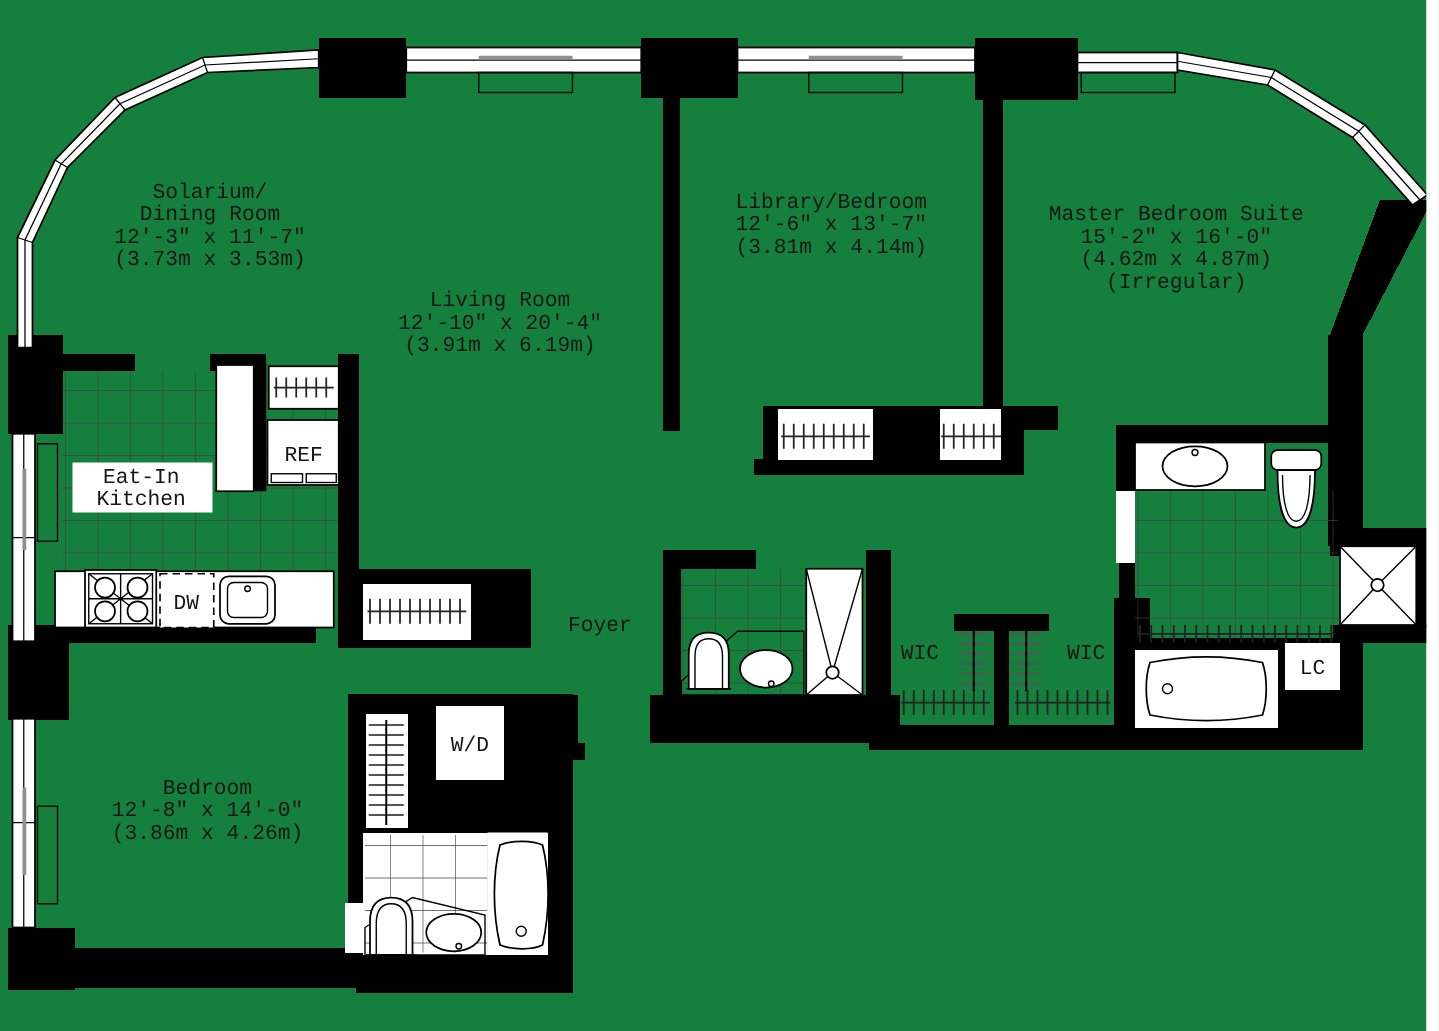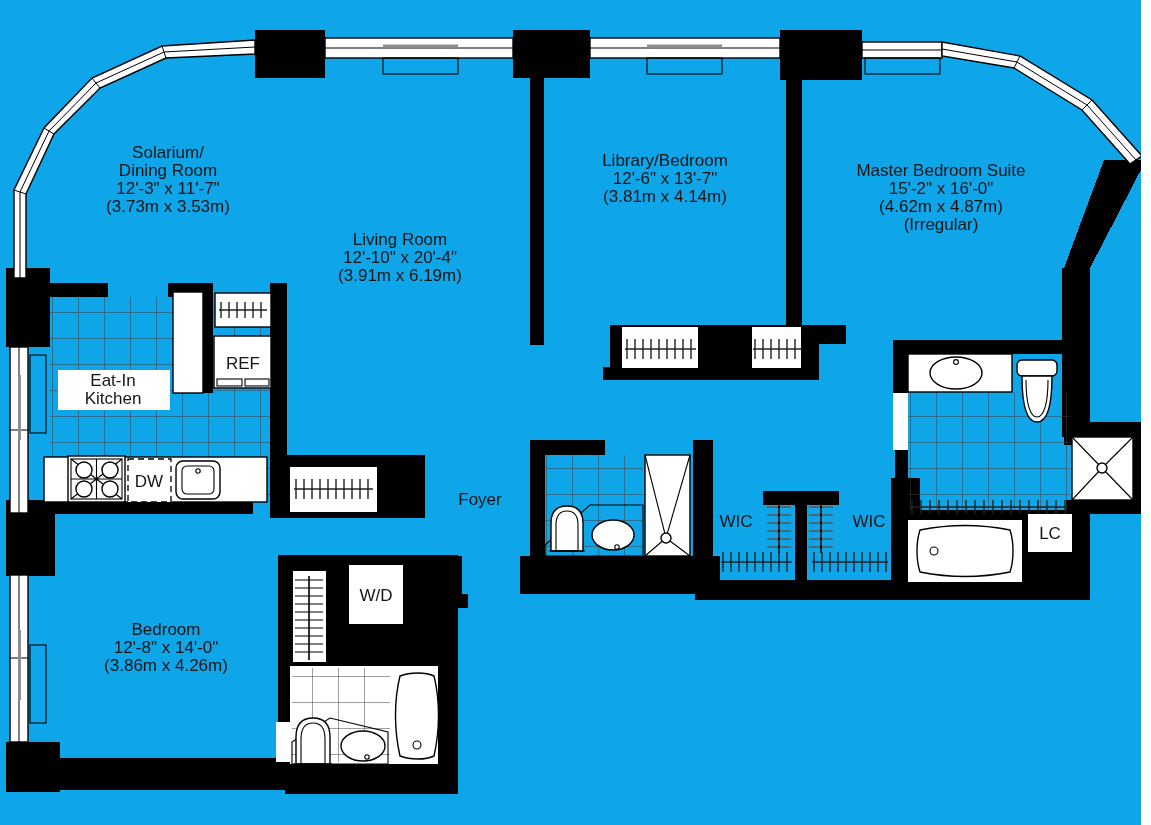--- a/index.html
+++ b/index.html
@@ -1,17 +1,17 @@
 <!DOCTYPE html>
 <html><head>
 <meta charset="utf-8">
 <style>
   html,body{margin:0;padding:0;background:#ffffff;}
-  .stage{position:relative;width:1141px;height:825px;background:#0ea5e9;overflow:hidden;
-         font-family:Liberation Sans, sans-serif;}
+  .stage{position:relative;width:1141px;height:825px;background:#15803d;overflow:hidden;
+         font-family:Liberation Mono, monospace;}
   svg{display:block}
   .wall{fill:#000000;}
   .cut{fill:#ffffff;}
   .winband{fill:#ffffff;stroke:#000000;stroke-width:1.4;}
   .winline{stroke:#000000;stroke-width:1;fill:none;}
   .sash{stroke:#8f8f8f;stroke-width:3;fill:none;}
   .fix{fill:#ffffff;stroke:#000000;stroke-width:1.4;}
   .fixthin{fill:none;stroke:#000000;stroke-width:1.1;}
   .rod{stroke:#222222;stroke-width:1.4;fill:none;}
   .shelf{stroke:#555555;stroke-width:1.6;fill:none;}

